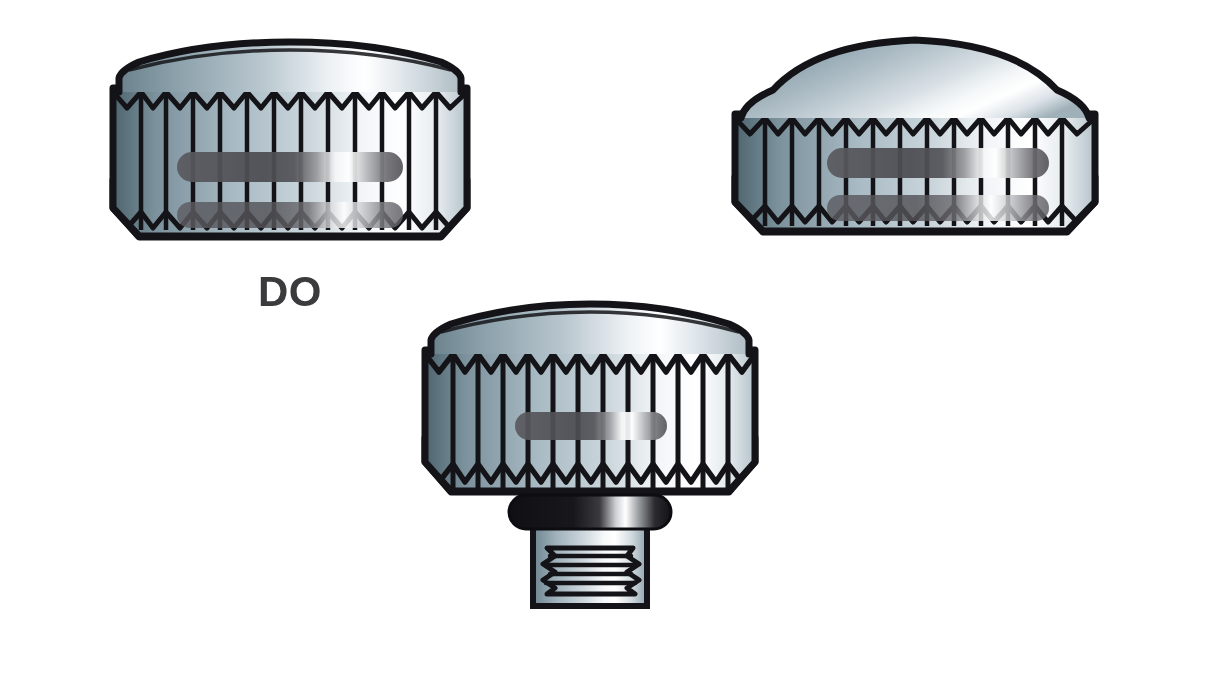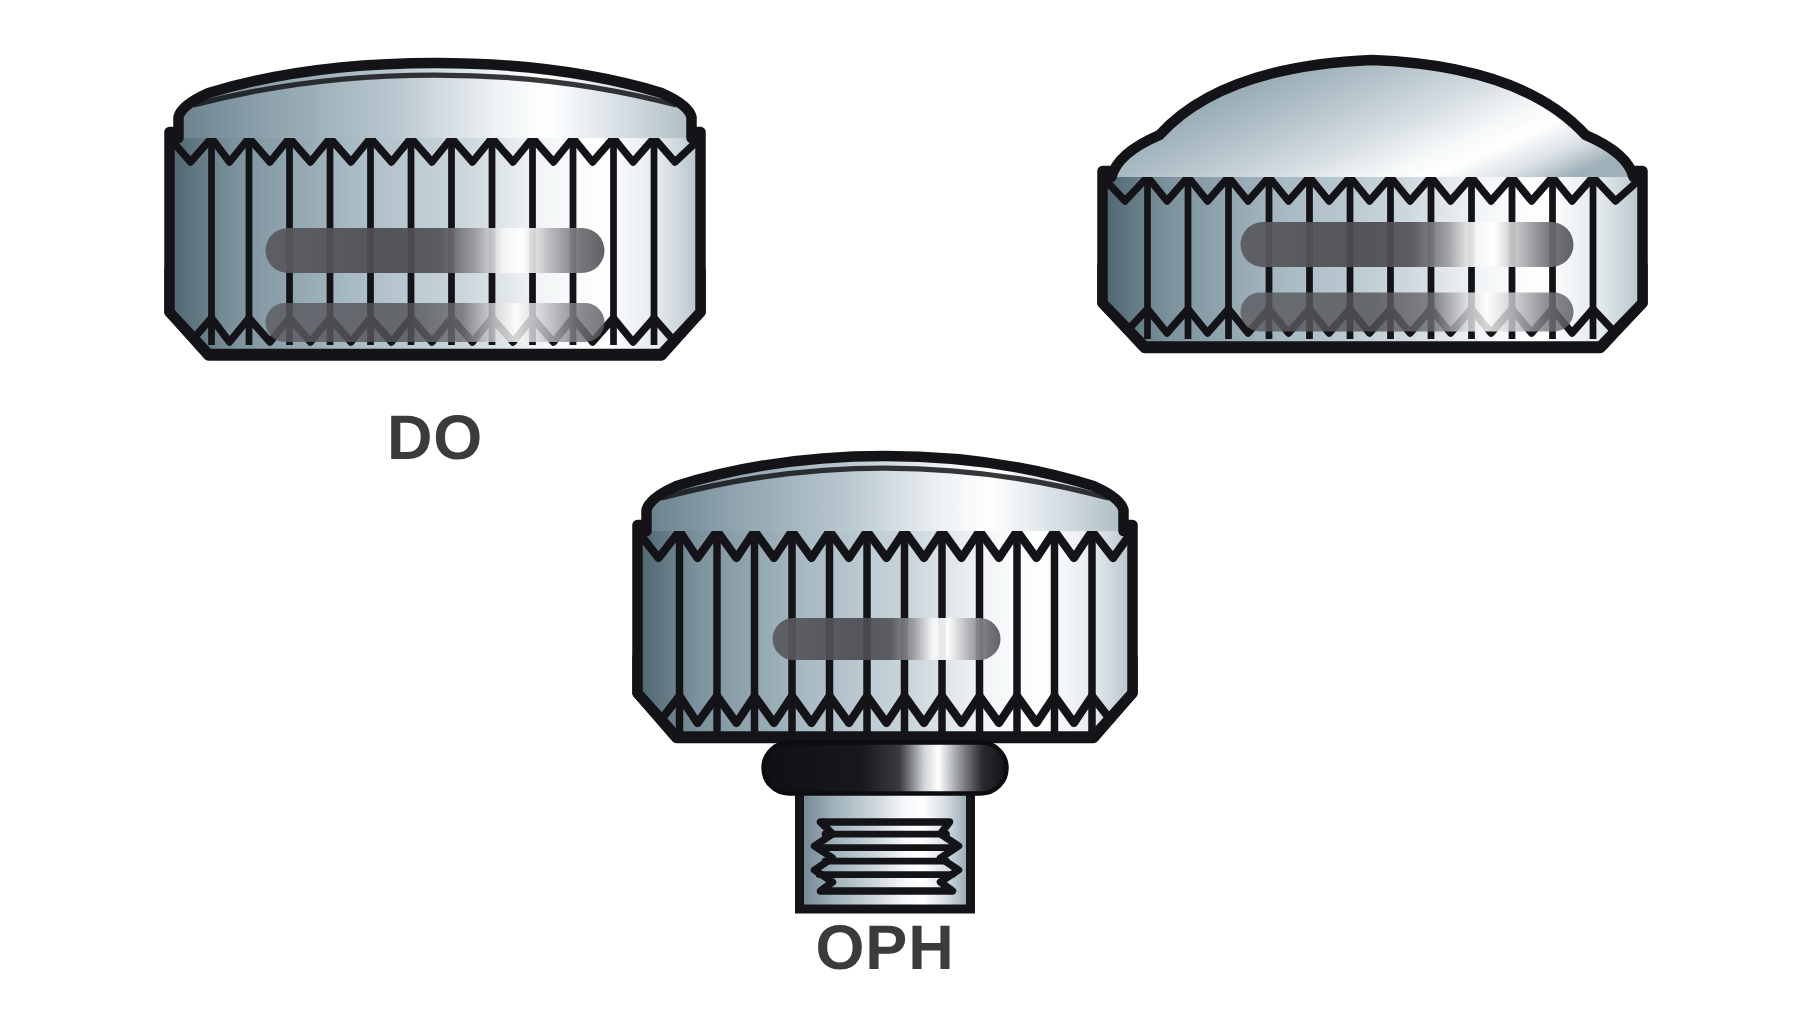--- a/index.html
+++ b/index.html
@@ -335,16 +335,15 @@
         <path d="M142,258 L228,258 L222,266 L234,274 L222,282 L234,290 L222,298 L230,304 L142,304
                  L150,298 L138,290 L150,282 L138,274 L150,266 Z" fill="none" stroke="#141418" stroke-width="5" stroke-linejoin="round"></path>
         <g stroke="#141418" stroke-width="4.5" fill="none" stroke-linecap="round">
           <path d="M145,266 L226,266"></path>
           <path d="M141,275 L230,275"></path>
           <path d="M145,284 L226,284"></path>
           <path d="M141,293 L230,293"></path>
         </g>
       </g>
     </svg>
-    <div class="knob-label lbl-oph">OPH</div>
   </div>
 
 </div>
 
 </body></html>

